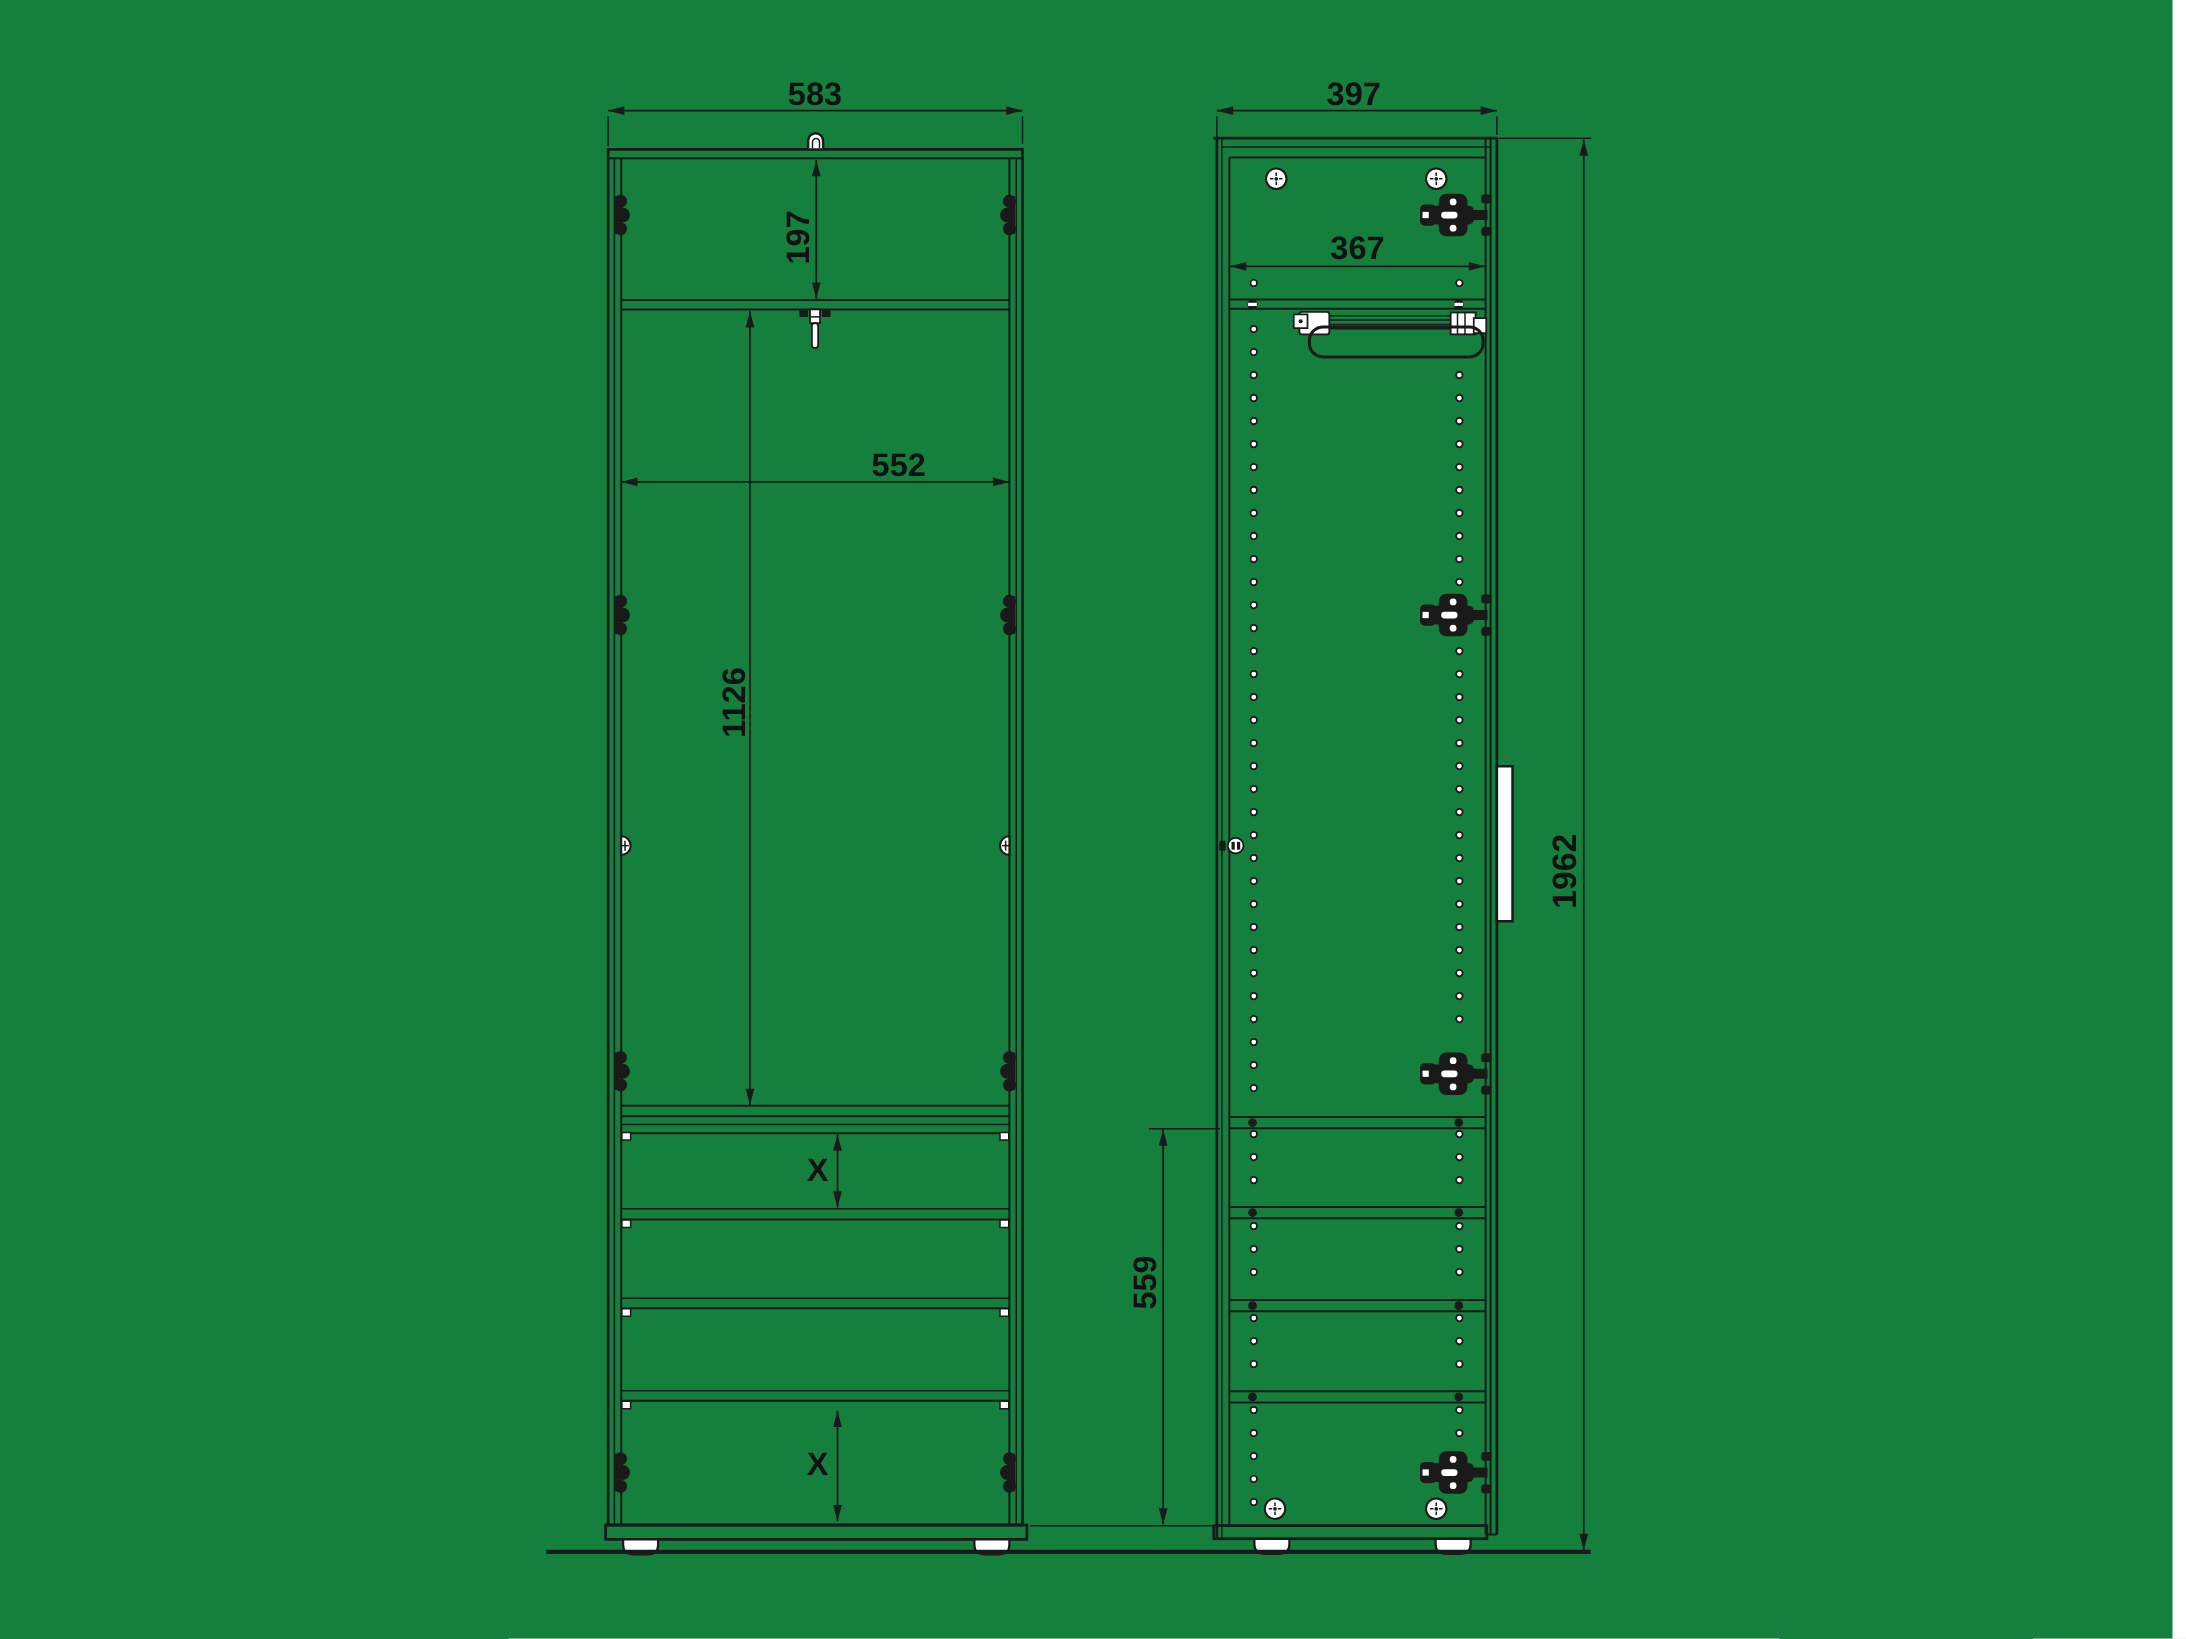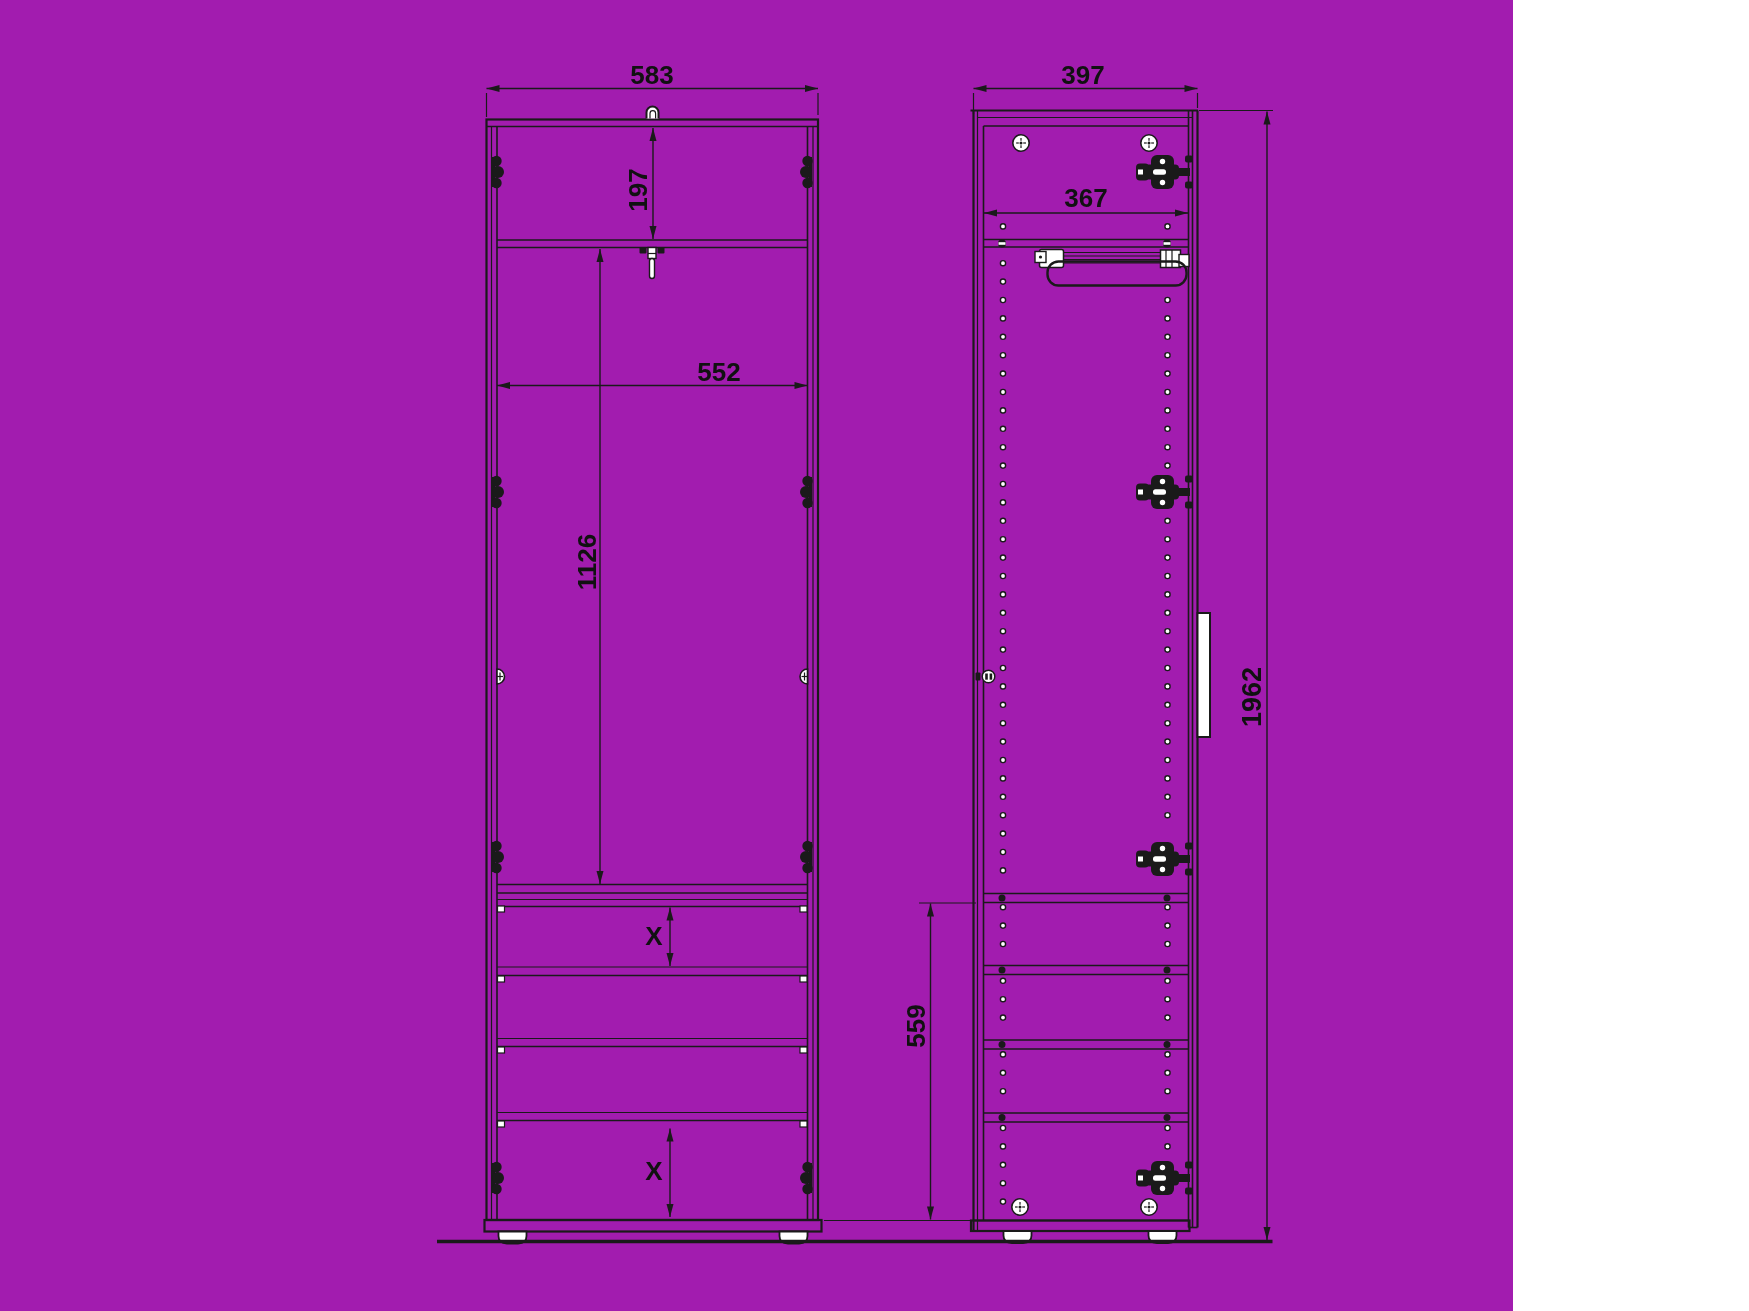--- a/index.html
+++ b/index.html
@@ -1,16 +1,16 @@
 <!DOCTYPE html>
 <html><head>
 <meta charset="utf-8">
 <style>
   html,body{margin:0;padding:0;background:#fff;}
-  .stage{position:relative;width:1513px;height:1311px;background:#a21caf;overflow:hidden;}
+  .stage{position:relative;width:1738px;height:1311px;background:#15803d;overflow:hidden;}
   svg{display:block;}
   .ln  {stroke:#1a1a1a;stroke-width:1.6;fill:none;}
   .ln2 {stroke:#1a1a1a;stroke-width:2.2;fill:none;}
   .thin{stroke:#1a1a1a;stroke-width:1.2;fill:none;}
   .dim {stroke:#1a1a1a;stroke-width:1.4;fill:none;}
   .ext {stroke:#1a1a1a;stroke-width:1.2;fill:none;}
   .blk {fill:#1a1a1a;stroke:none;}
   .wht {fill:#fff;stroke:none;}
   .hw  {stroke:#1a1a1a;fill:#fff;}
   .dimtext{font:bold 26px "Liberation Sans","DejaVu Sans",sans-serif;fill:#111;}

